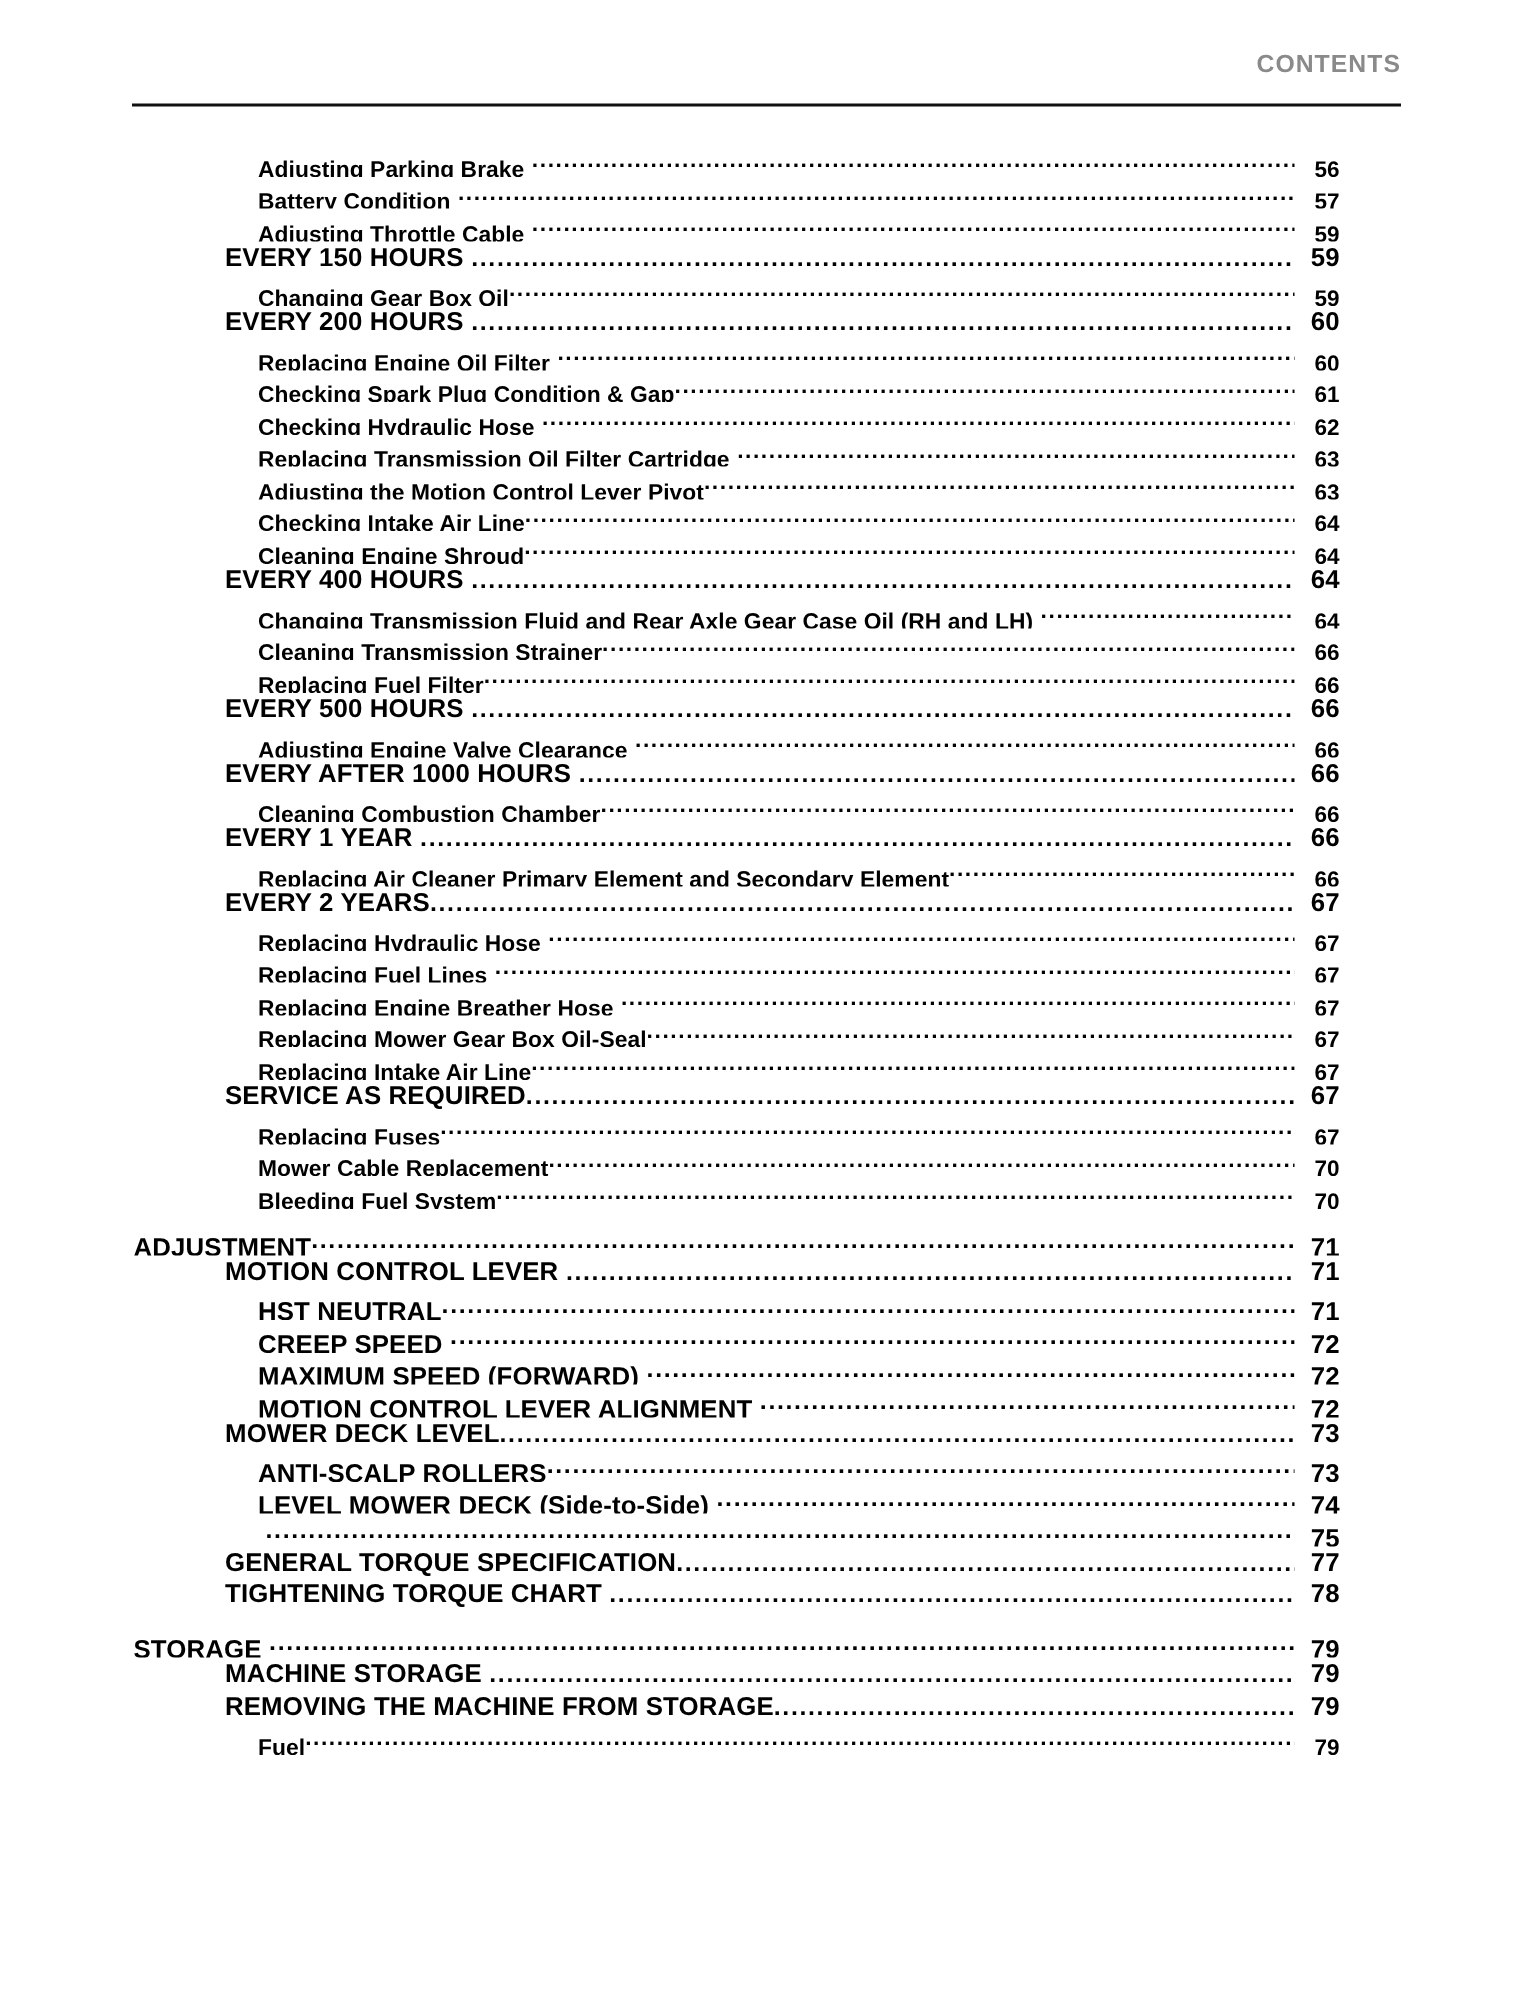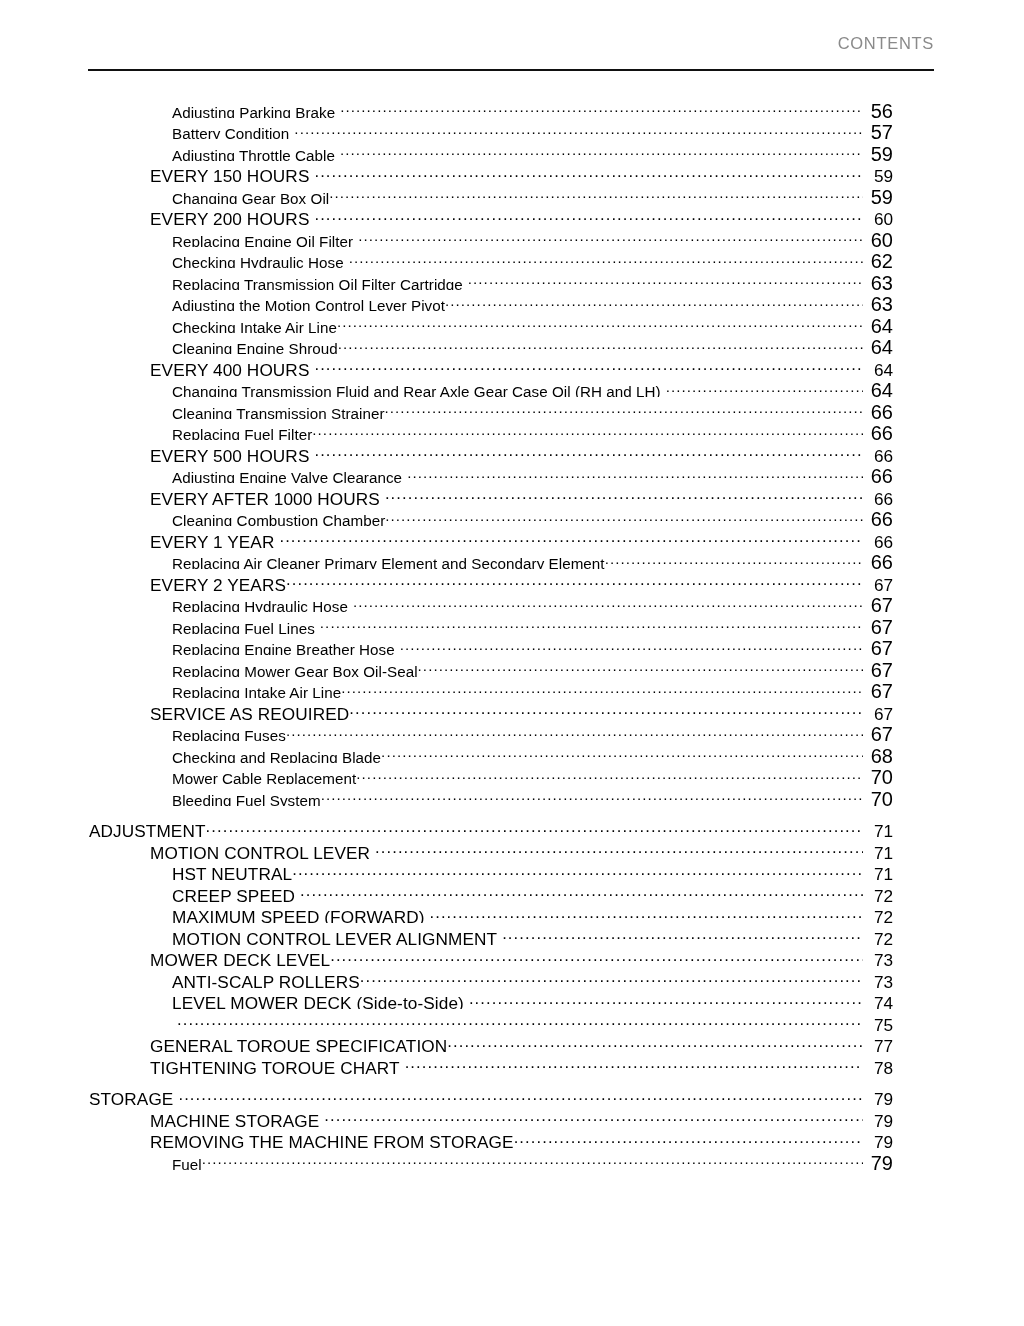--- a/index.html
+++ b/index.html
@@ -14,20 +14,21 @@
     color: #000000;
     position: relative;
     overflow: hidden;
   }
 
   .page {
     position: relative;
     width: 1024px;
     height: 1326px;
     box-sizing: border-box;
+    font-weight: bold;
   }
 
   
   .header {
     position: absolute;
     left: 88px;
     top: 33px;
     width: 846px;
     height: 30px;
     text-align: right;
@@ -65,21 +66,21 @@
     white-space: nowrap;
     overflow: hidden;
   }
 
   .toc-row.gap-before {
     margin-top: 10px;
   }
 
   
   .toc-row.lvl0 { padding-left: 89px; }
-  .toc-row.lvl1 { padding-left: 150px; }
+  .toc-row.lvl1 { padding-left: 150px; align-items: flex-end; }
   .toc-row.lvl2 { padding-left: 172px; }
 
   .toc-row .label {
     font-size: 15.2px;
     letter-spacing: 0.05px;
     flex: 0 0 auto;
   }
   .toc-row.heading .label {
     font-size: 17.2px;
     letter-spacing: 0.1px;
@@ -107,21 +108,21 @@
     font-size: 16.6px;
     letter-spacing: 1.1px;
   }
   
   .toc-row.spaced .leader { margin-left: 5px; }
 
   .toc-row .pagenum {
     flex: 0 0 auto;
     width: 30px;
     text-align: right;
-    font-size: 20px;
+    font-size: 15px;
     padding-right: 0;
   }
   .toc-row.heading .pagenum {
     font-size: 17.2px;
   }
   
   .toc-row { padding-right: 131px; }
 </style>
 </head>
 <body>
@@ -162,20 +163,25 @@
       <div class="toc-row lvl1 heading spaced">
         <span class="label">EVERY 200 HOURS</span>
         <span class="leader"></span>
         <span class="pagenum">60</span>
       </div>
       <div class="toc-row lvl2 spaced">
         <span class="label">Replacing Engine Oil Filter</span>
         <span class="leader"></span>
         <span class="pagenum">60</span>
       </div>
+      <div class="toc-row lvl2">
+        <span class="label">Checking Spark Plug Condition &amp; Gap</span>
+        <span class="leader"></span>
+        <span class="pagenum">61</span>
+      </div>
       <div class="toc-row lvl2 spaced">
         <span class="label">Checking Hydraulic Hose</span>
         <span class="leader"></span>
         <span class="pagenum">62</span>
       </div>
       <div class="toc-row lvl2 spaced">
         <span class="label">Replacing Transmission Oil Filter Cartridge</span>
         <span class="leader"></span>
         <span class="pagenum">63</span>
       </div>
@@ -276,25 +282,20 @@
       </div>
       <div class="toc-row lvl1 heading">
         <span class="label">SERVICE AS REQUIRED</span>
         <span class="leader"></span>
         <span class="pagenum">67</span>
       </div>
       <div class="toc-row lvl2">
         <span class="label">Replacing Fuses</span>
         <span class="leader"></span>
         <span class="pagenum">67</span>
-      </div>
-      <div class="toc-row lvl2">
-        <span class="label">Checking and Replacing Blade</span>
-        <span class="leader"></span>
-        <span class="pagenum">68</span>
       </div>
       <div class="toc-row lvl2">
         <span class="label">Mower Cable Replacement</span>
         <span class="leader"></span>
         <span class="pagenum">70</span>
       </div>
       <div class="toc-row lvl2">
         <span class="label">Bleeding Fuel System</span>
         <span class="leader"></span>
         <span class="pagenum">70</span>

